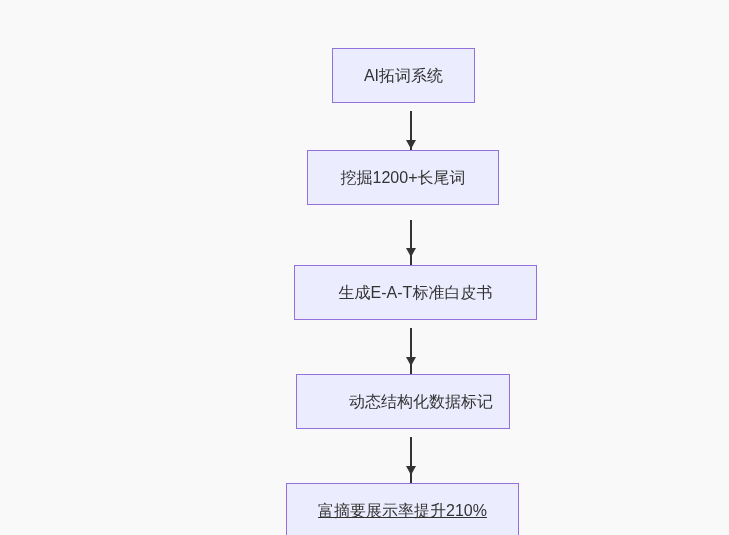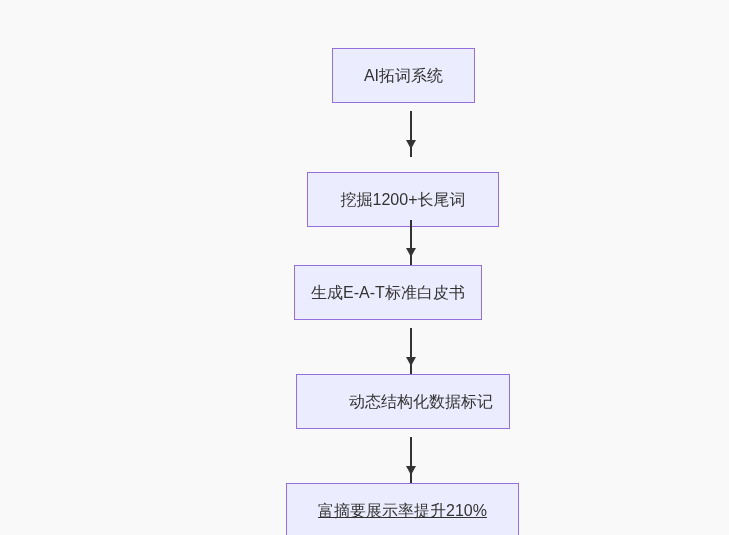--- a/index.html
+++ b/index.html
@@ -27,22 +27,22 @@
     border: 1px solid var(--node-border);
     color: var(--text-color);
     display: flex;
     align-items: center;
     justify-content: center;
     font-size: 16px;
     line-height: 1.2;
     text-align: center;
   }
   .node-1 { left: 300px; top: 16px;  width: 143px; height: 55px; }
-  .node-2 { left: 275px; top: 140px; width: 192px; height: 55px; }
-  .node-3 { left: 262px; top: 233px; width: 188px; height: 55px; text-align: right; }
+  .node-2 { left: 275px; top: 118px; width: 192px; height: 55px; }
+  .node-3 { left: 262px; top: 233px; width: 243px; height: 55px; text-align: right; }
   .node-4 { left: 264px; top: 342px; width: 214px; height: 55px; padding-left: 36px; }
   .node-5 { left: 254px; top: 451px; width: 233px; height: 55px; text-decoration: underline; }
 
   .edge { position: absolute; left: 366px; width: 10px; }
   .edge-1 { top: 71px;  height: 54px; }
   .edge-2 { top: 180px; height: 53px; }
   .edge-3 { top: 288px; height: 54px; }
   .edge-4 { top: 397px; height: 54px; }
   .edge-line {
     position: absolute;

